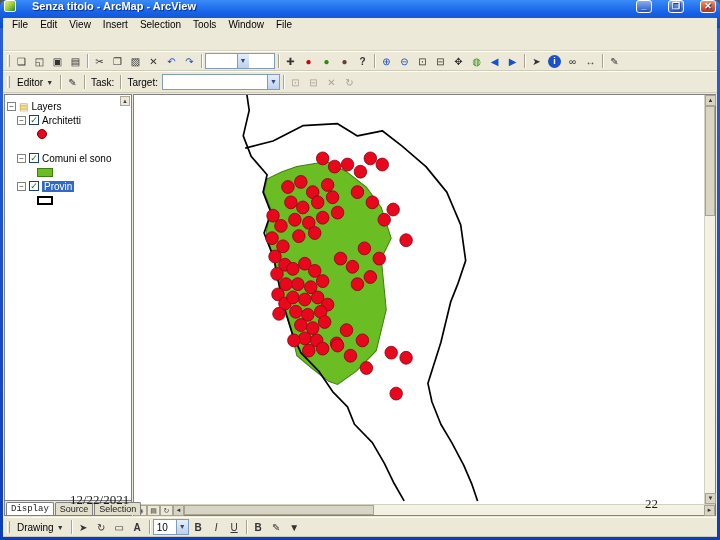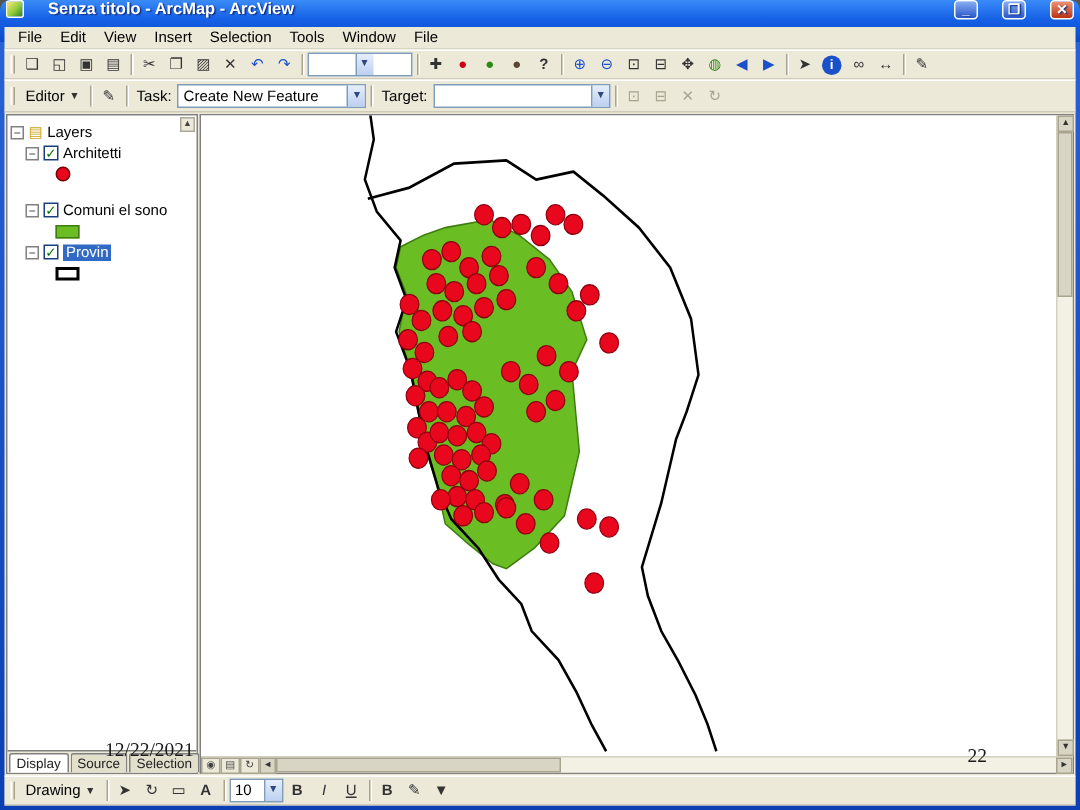--- a/index.html
+++ b/index.html
@@ -33,21 +33,21 @@
   }
   .winbtn.close { background:linear-gradient(180deg,#ee9270,#bb3313); }
 
   
   .client {
     position:absolute; left:3px; right:3px; top:18px; bottom:3px;
     background:#ece9d8; display:flex; flex-direction:column; overflow:hidden;
   }
 
   .menubar {
-    height:15px; display:flex; align-items:center; font-size:10px;
+    height:33px; display:flex; align-items:flex-start; font-size:10px;
     padding-left:3px; border-bottom:1px solid #d8d4c4;
   }
   .menu-item { padding:1px 6px; color:#000; }
 
   .toolbar {
     display:flex; align-items:center; gap:1px; padding:1px 2px;
     border-top:1px solid #fff; border-bottom:1px solid #cfcbb8;
     background:#ece9d8;
   }
   .tb1 { height:20px; }
@@ -113,21 +113,21 @@
   .sym-fill  { width:16px; height:9px;  border:1px solid #3f7d10; }
   .sym-hollow{ width:16px; height:9px;  background:#fff; border:2px solid #000; }
   .toc-tabs {
     display:flex; border-top:1px solid #808080; background:#ece9d8;
     font-size:9px; padding:1px 1px 0;
   }
   .toc-tab {
     padding:1px 4px; border:1px solid #808080; border-bottom:none;
     border-radius:2px 2px 0 0; background:#e2dfcd; margin-right:1px; color:#222;
   }
-  .toc-tab.active { background:#fff; }
+  .toc-tab.active { background:#fff;font-family:Liberation Mono, monospace; }
 
   .map-wrap {
     flex:1; border:1px solid #808080; background:#fff;
     display:flex; flex-direction:column; min-width:0;
   }
   .map-row { flex:1; display:flex; min-height:0; }
   .map-canvas { flex:1; min-width:0; background:#fff; }
 
   .vscroll { width:11px; background:#f3f1e4; border-left:1px solid #d4d0c0; display:flex; flex-direction:column; }
   .hscroll { height:11px; background:#f3f1e4; border-top:1px solid #d4d0c0; display:flex; }
@@ -240,24 +240,20 @@
     <div class="toolbar tb2">
       <div class="grip"></div>
       <div class="dropbtn">
         <span>Editor</span>
         <span class="da">▼</span>
       </div>
       <div class="sep"></div>
       <div class="tbtn">✎</div>
       <div class="sep"></div>
       <span class="lbl">Task:</span>
-      <div class="combo" style="width:126px;">
-        <span class="cval">Create New Feature</span>
-        <span class="carr">▼</span>
-      </div>
       <div class="sep"></div>
       <span class="lbl">Target:</span>
       <div class="combo" style="width:118px;">
         <span class="cval"></span>
         <span class="carr">▼</span>
       </div>
       <div class="sep"></div>
       <div class="tbtn dis">⊡</div>
       <div class="tbtn dis">⊟</div>
       <div class="tbtn dis">✕</div>

